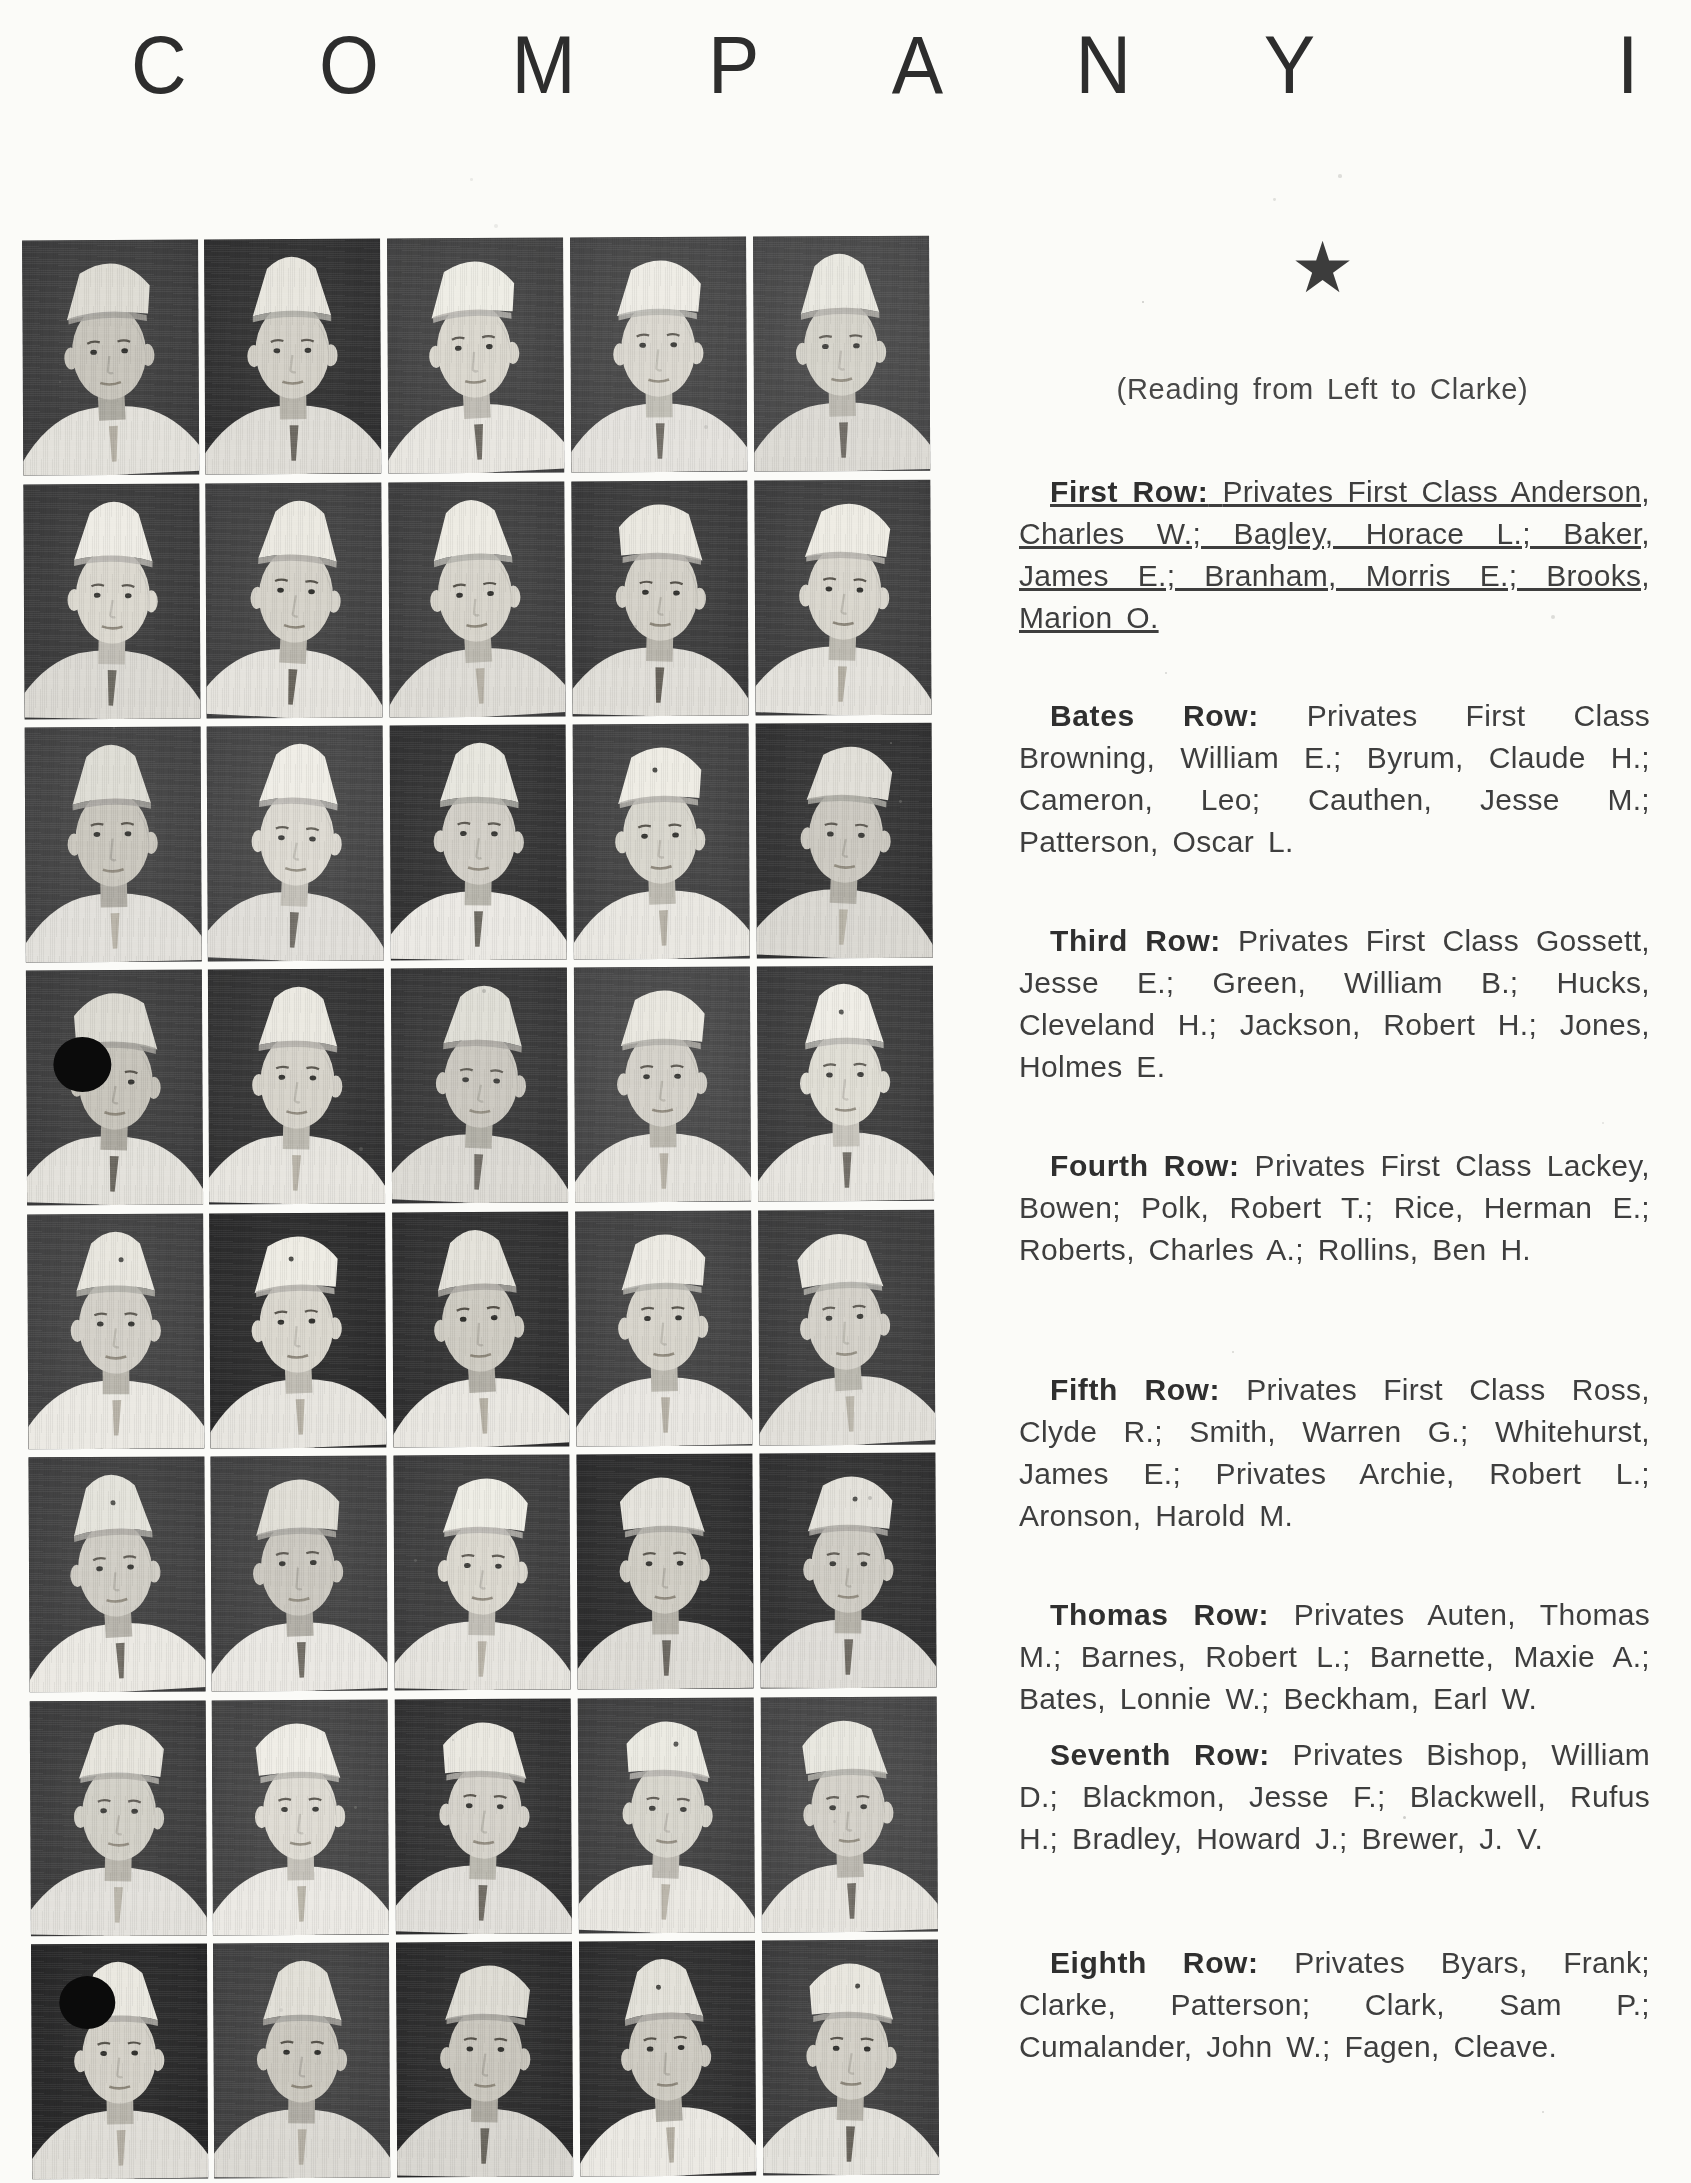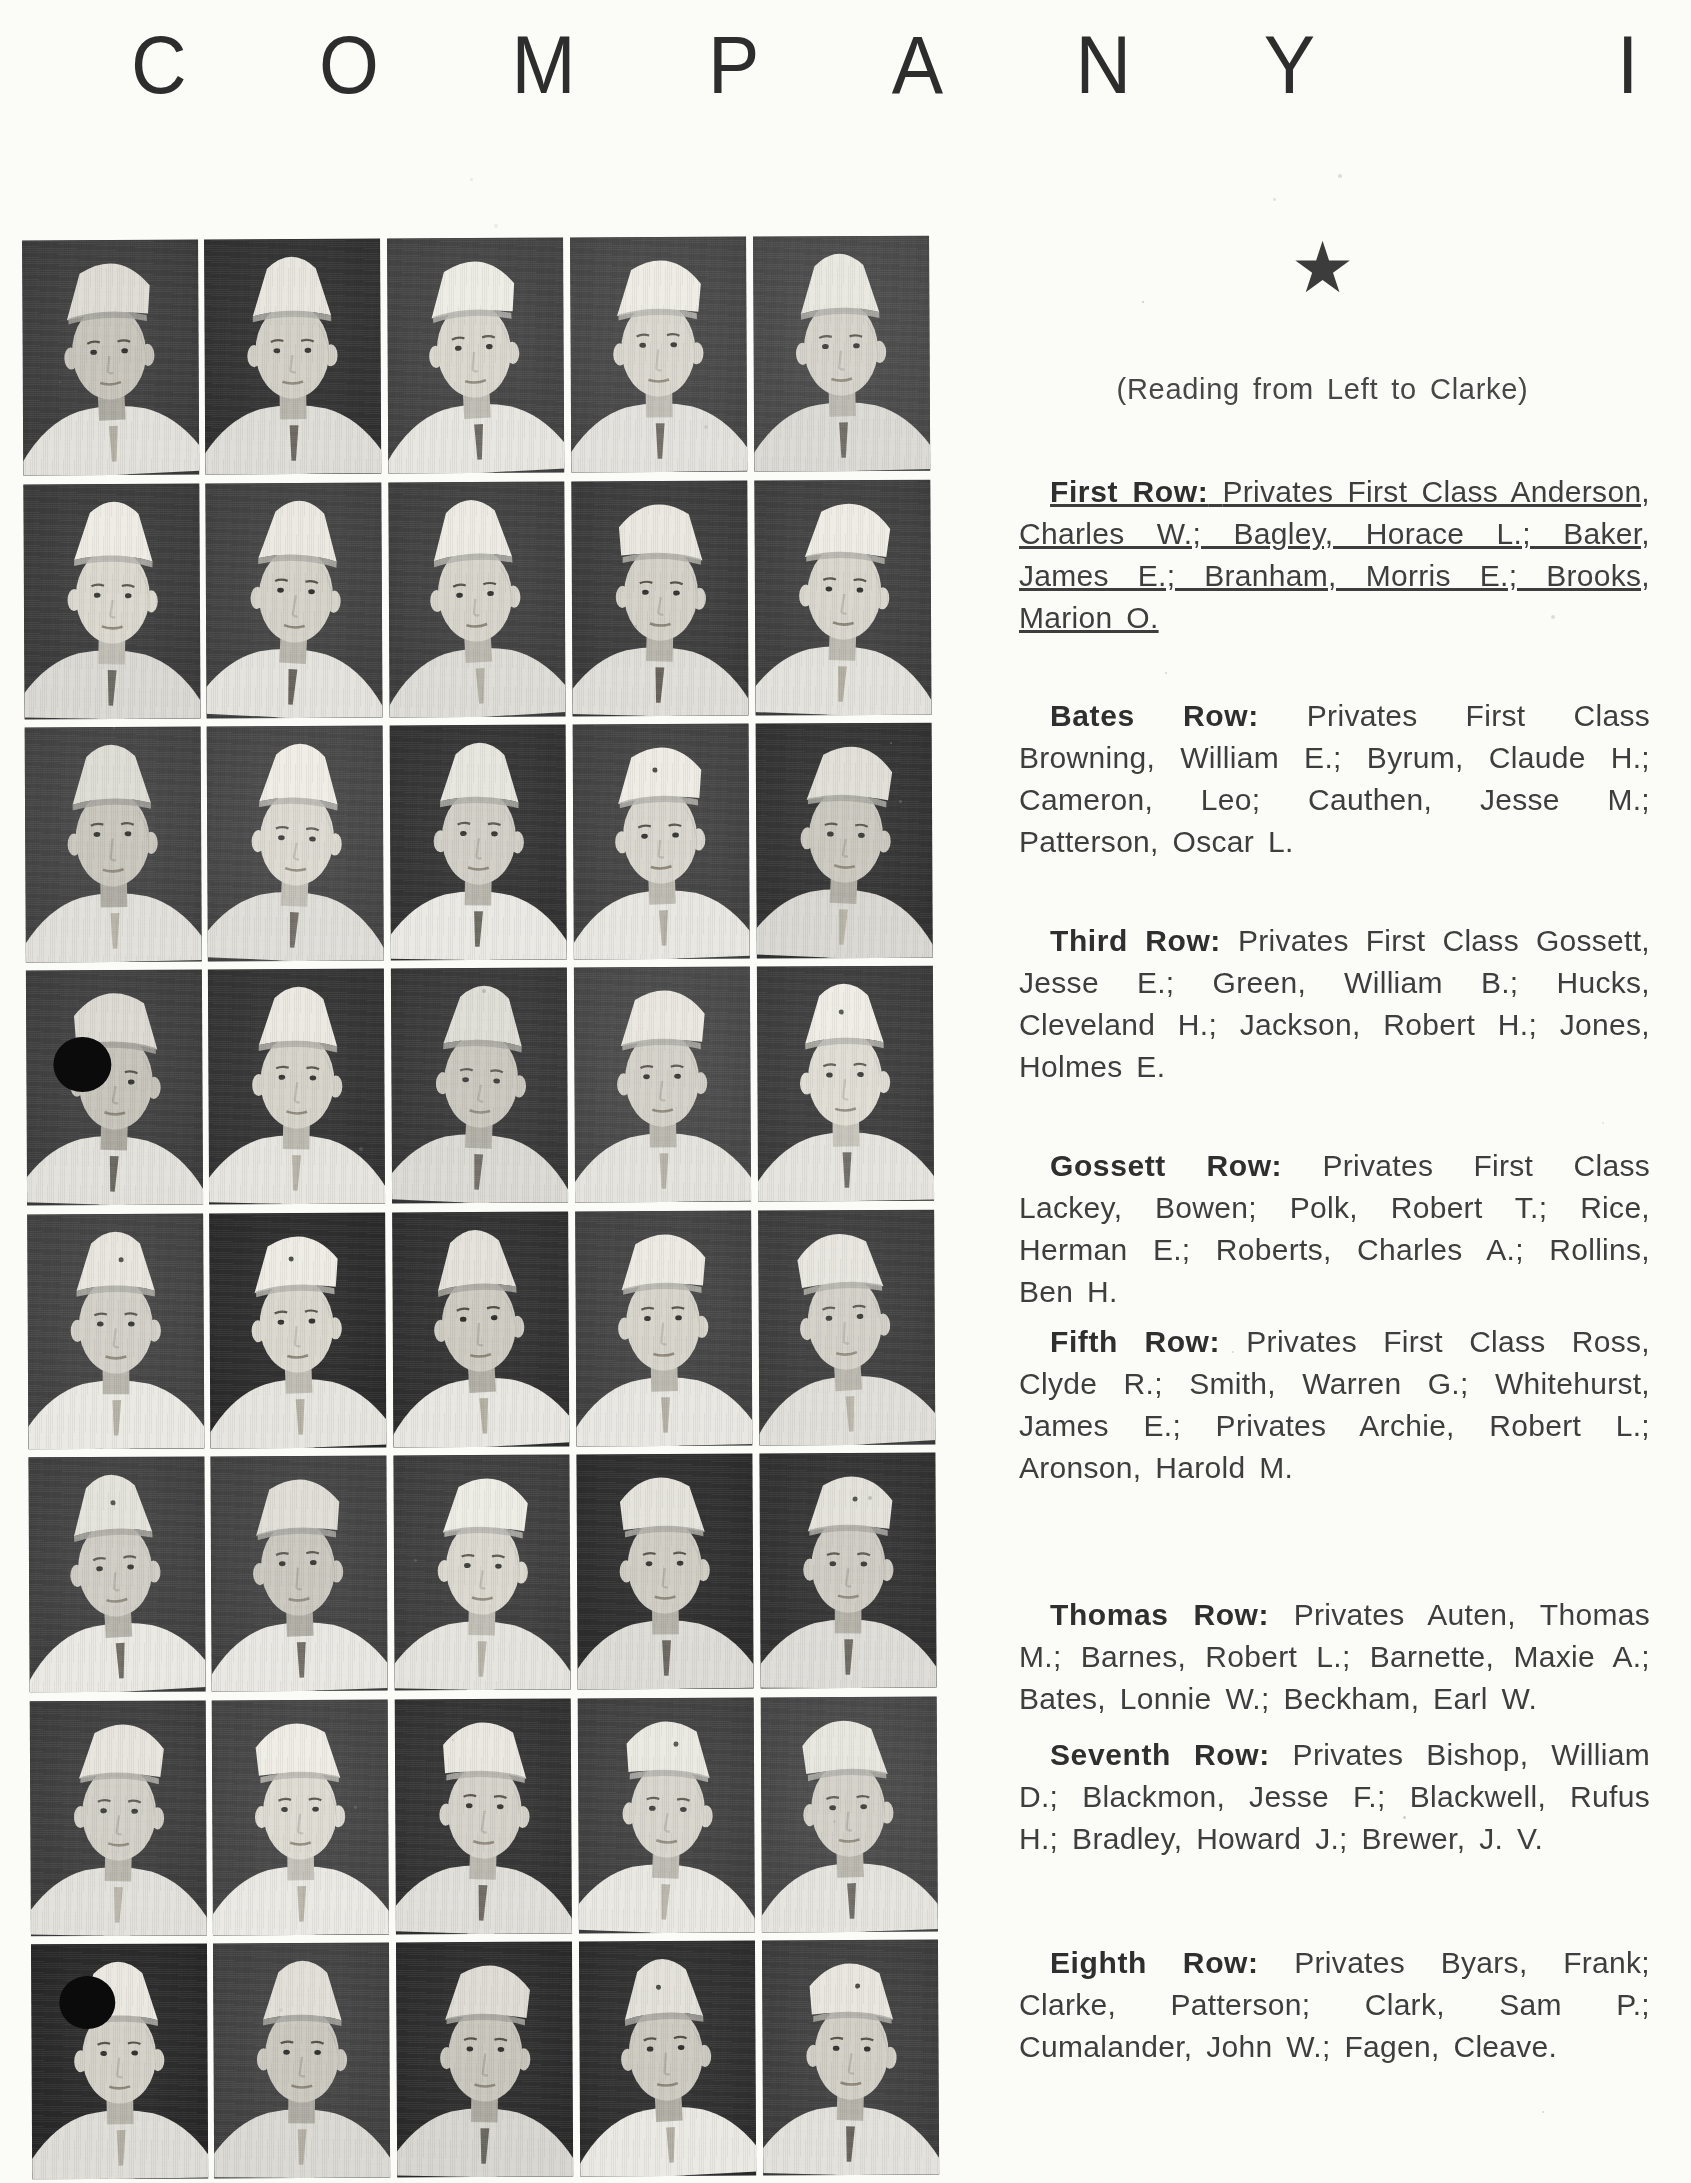--- a/index.html
+++ b/index.html
@@ -1330,22 +1330,22 @@
       </div>
     </div>
 
   <div class="roster">
     <div class="star">★</div>
     <div class="note">(Reading from Left to Clarke)</div>
     <div id="roster-list">
         <p class="para" style="top: 471px; text-decoration: underline;"><b>First Row:</b> <span>Privates First Class Anderson, Charles W.; Bagley, Horace L.; Baker, James E.; Branham, Morris E.; Brooks, Marion O.</span></p>
         <p class="para" style="top: 695px;"><b>Bates Row:</b> <span>Privates First Class Browning, William E.; Byrum, Claude H.; Cameron, Leo; Cauthen, Jesse M.; Patterson, Oscar L.</span></p>
         <p class="para" style="top: 920px;"><b>Third Row:</b> <span>Privates First Class Gossett, Jesse E.; Green, William B.; Hucks, Cleveland H.; Jackson, Robert H.; Jones, Holmes E.</span></p>
-        <p class="para" style="top: 1145px;"><b>Gossett Row:</b> <span>Privates First Class Lackey, Bowen; Polk, Robert T.; Rice, Herman E.; Roberts, Charles A.; Rollins, Ben H.</span></p>
-        <p class="para" style="top: 1321px;"><b>Fifth Row:</b> <span>Privates First Class Ross, Clyde R.; Smith, Warren G.; Whitehurst, James E.; Privates Archie, Robert L.; Aronson, Harold M.</span></p>
+        <p class="para" style="top: 1145px;"><b>Fourth Row:</b> <span>Privates First Class Lackey, Bowen; Polk, Robert T.; Rice, Herman E.; Roberts, Charles A.; Rollins, Ben H.</span></p>
+        <p class="para" style="top: 1369px;"><b>Fifth Row:</b> <span>Privates First Class Ross, Clyde R.; Smith, Warren G.; Whitehurst, James E.; Privates Archie, Robert L.; Aronson, Harold M.</span></p>
         <p class="para" style="top: 1594px;"><b>Thomas Row:</b> <span>Privates Auten, Thomas M.; Barnes, Robert L.; Barnette, Maxie A.; Bates, Lonnie W.; Beckham, Earl W.</span></p>
         <p class="para" style="top: 1734px;"><b>Seventh Row:</b> <span>Privates Bishop, William D.; Blackmon, Jesse F.; Blackwell, Rufus H.; Bradley, Howard J.; Brewer, J. V.</span></p>
         <p class="para" style="top: 1942px;"><b>Eighth Row:</b> <span>Privates Byars, Frank; Clarke, Patterson; Clark, Sam P.; Cumalander, John W.; Fagen, Cleave.</span></p>
       </div>
   </div>
 
 </div>
 
 <div class="speck" style="width: 1.7px; height: 1.7px; left: 890px; top: 742px; opacity: 0.43;"></div>
 <div class="speck" style="width: 3.8px; height: 3.8px; left: 494px; top: 224px; opacity: 0.15;"></div>

